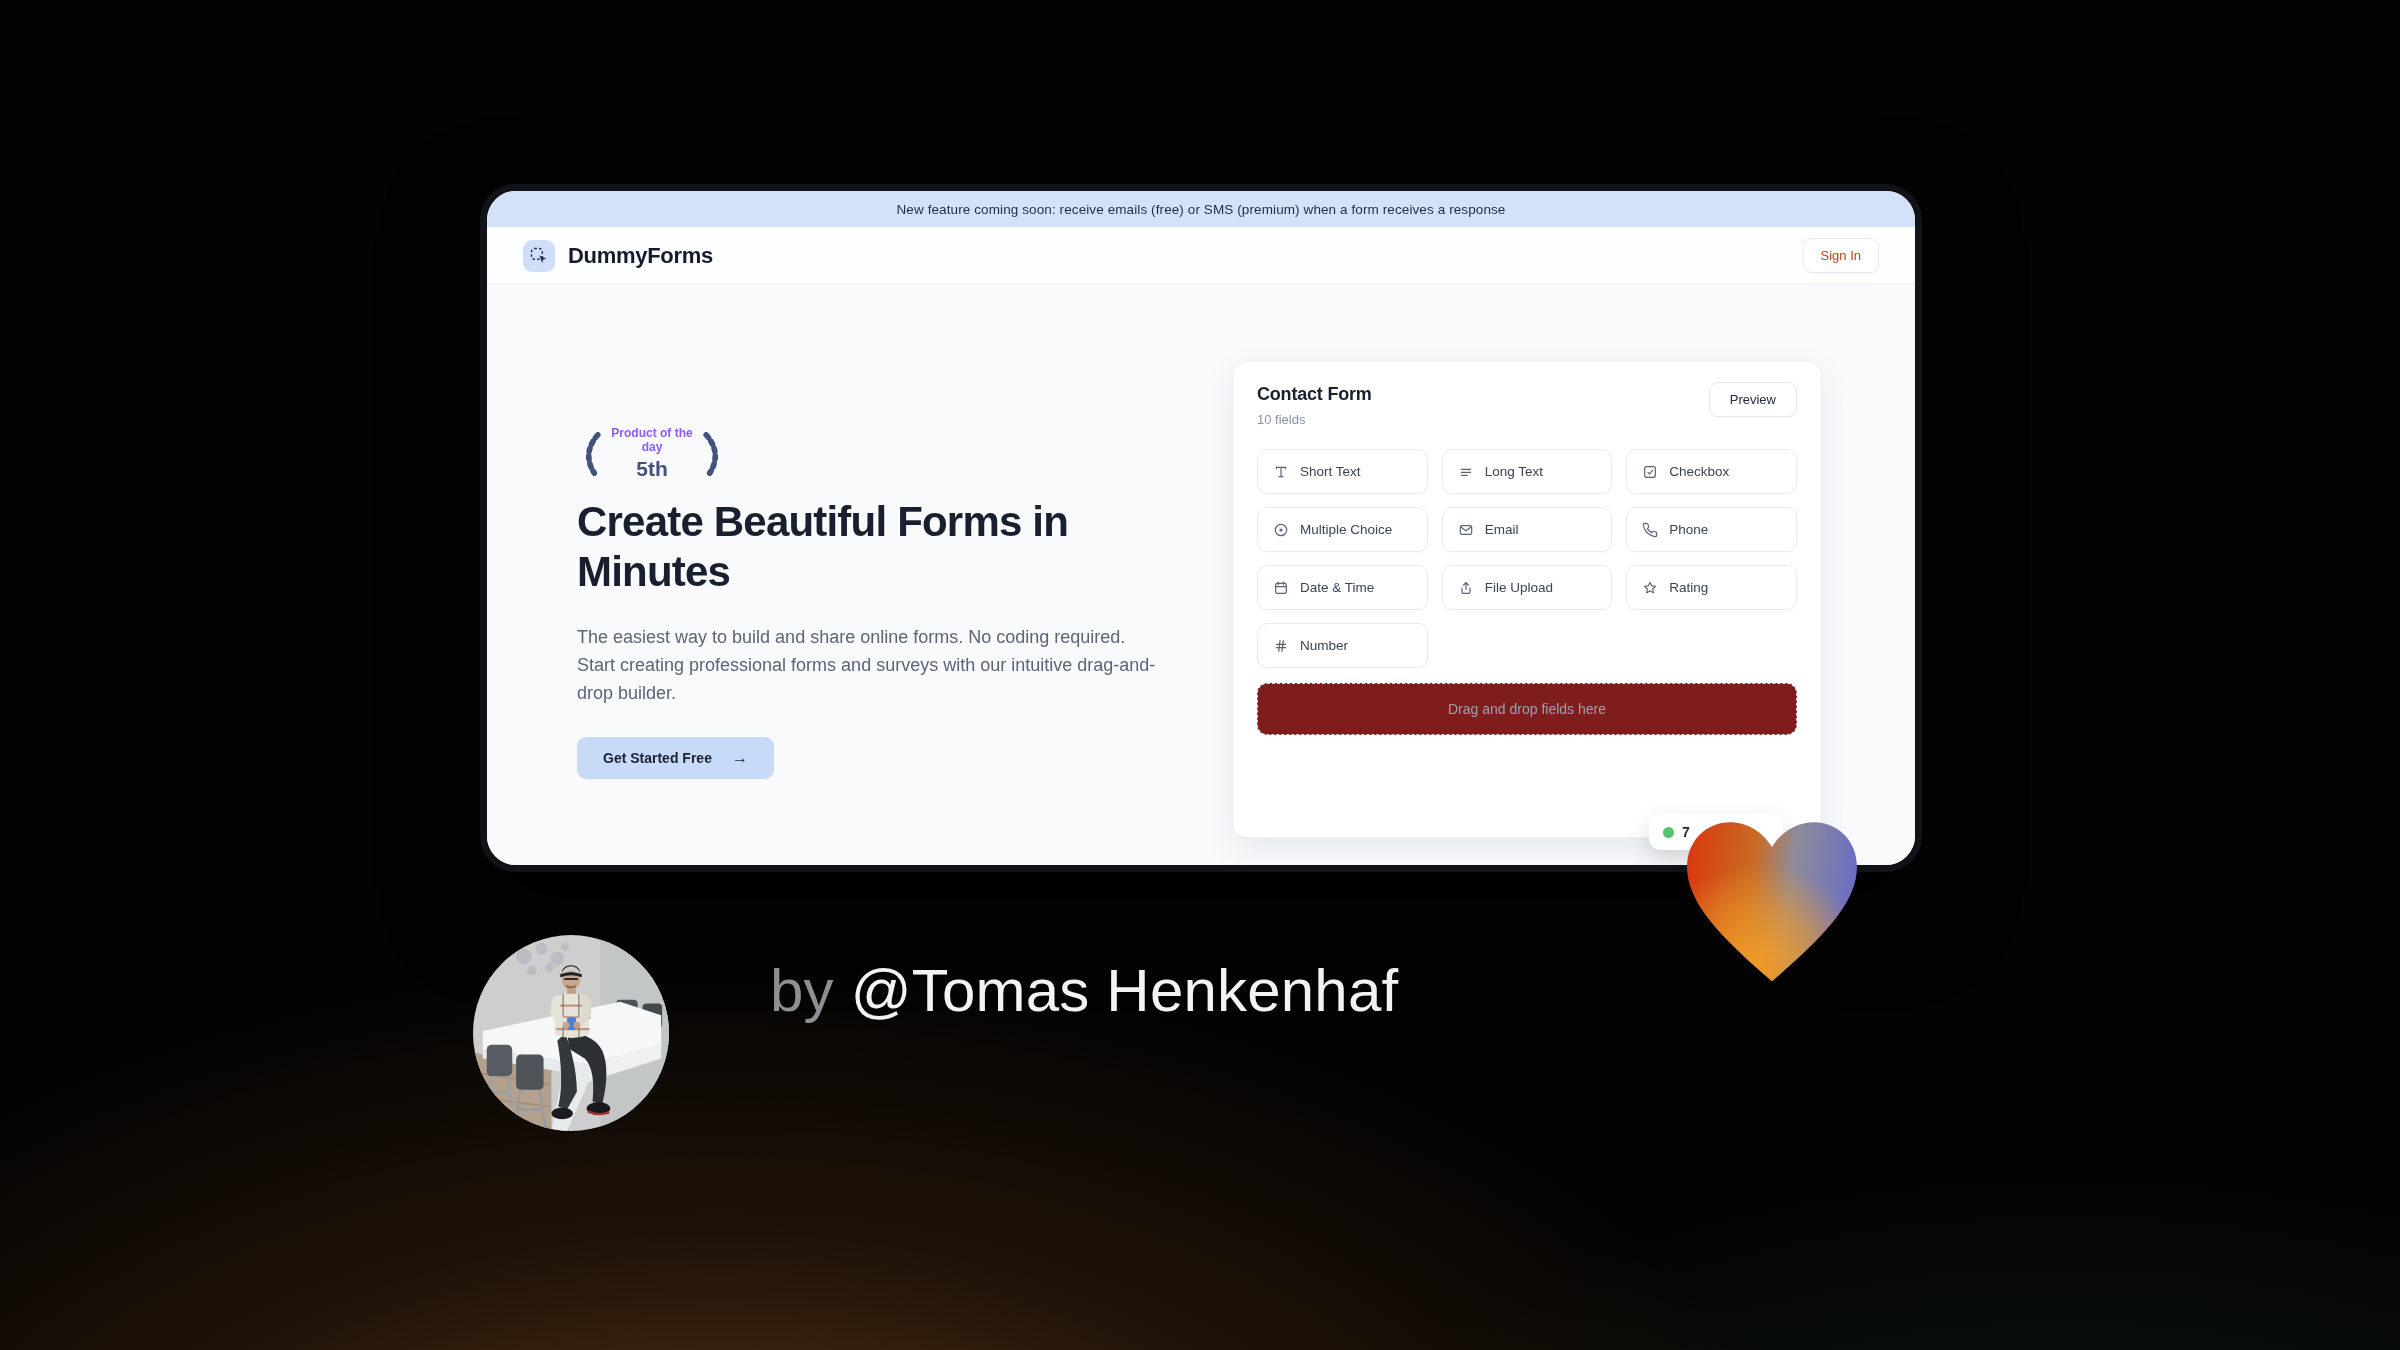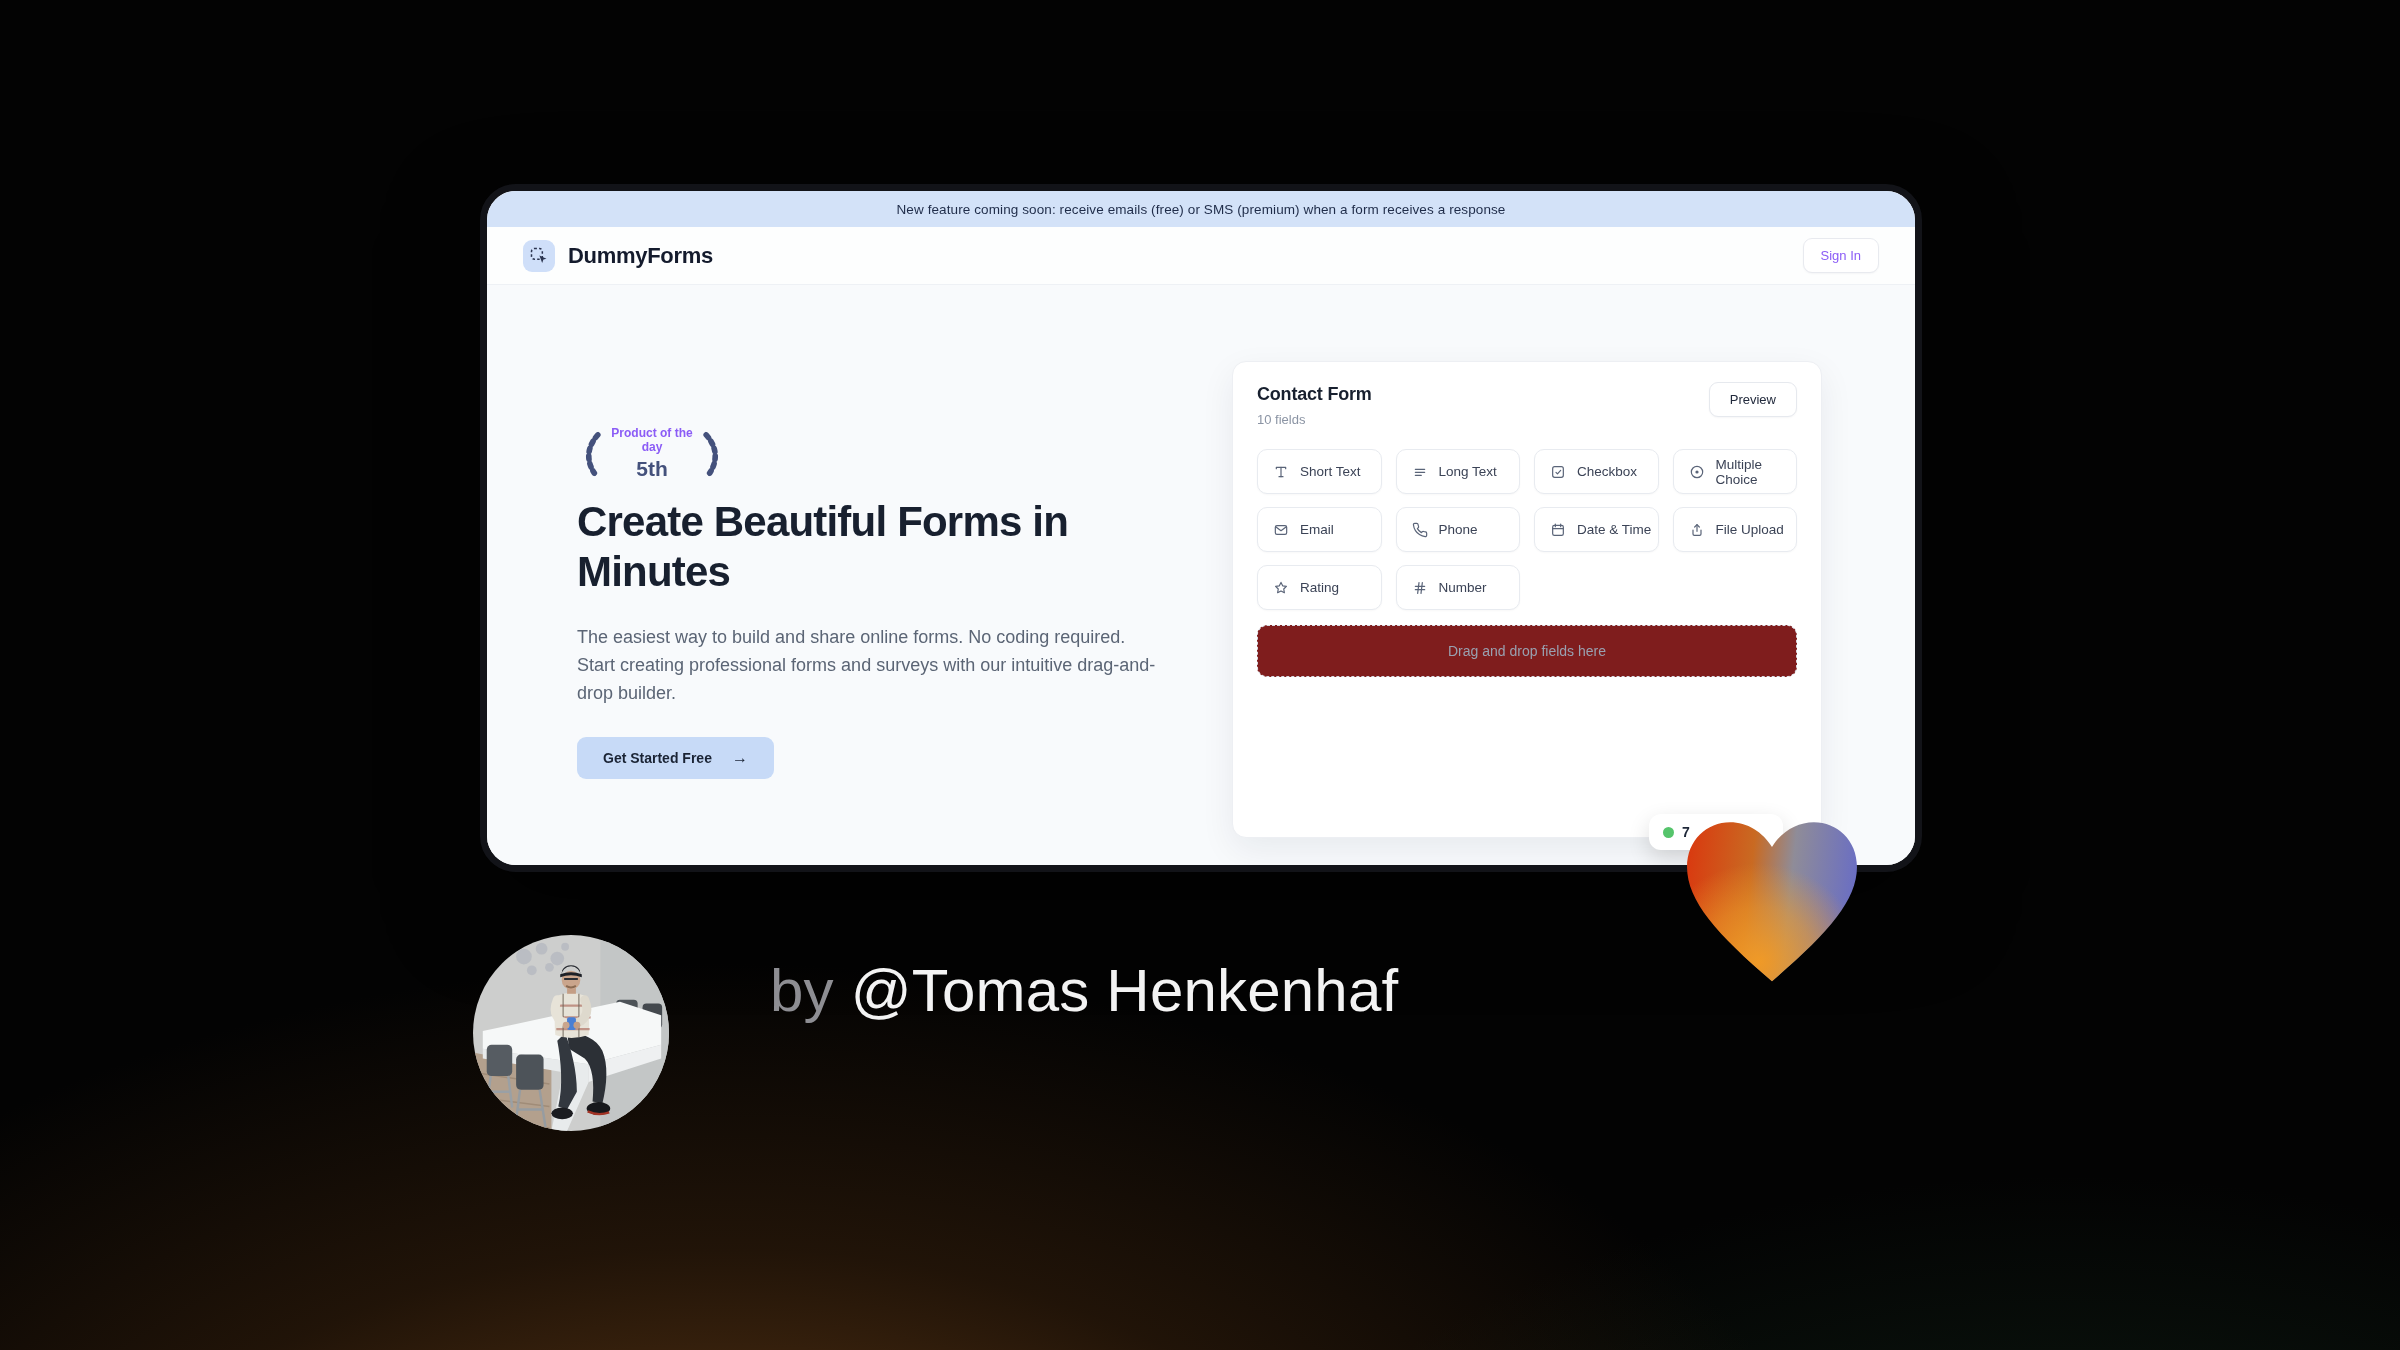--- a/index.html
+++ b/index.html
@@ -36,21 +36,21 @@
     padding: 0 36px;
   }
   .brand-wrap { display: flex; align-items: center; gap: 13px; }
   .logo-box {
     width: 32px; height: 32px; border-radius: 9px; background: #cfdff9;
     display: flex; align-items: center; justify-content: center;
   }
   .brand-name { font-size: 22px; font-weight: 700; color: #141b2d; letter-spacing: -0.3px; }
   .signin-btn {
     background: #ffffff; border: 1px solid #e8eaef; border-radius: 9px;
-    padding: 9px 17px; font-size: 13px; font-weight: 500; color: #8b5cf6;
+    padding: 9px 17px; font-size: 13px; font-weight: 500; color: #c2410c;
     box-shadow: 0 1px 2px rgba(16,24,40,0.04); cursor: pointer;
     font-family: "Liberation Sans", sans-serif;
   }
   .hero {
     position: relative; height: 580px; background: #f8fafc;
   }
 
   
   .award-badge {
     position: absolute; left: 90px; top: 141px; width: 150px; height: 56px;
@@ -92,21 +92,21 @@
   .panel-subtitle { font-size: 13px; color: #8b94a4; margin-top: 7px; }
   .preview-btn {
     position: absolute; right: 24px; top: 20px;
     background: #fff; border: 1px solid #e6e9ee; border-radius: 9px;
     padding: 9px 20px; font-size: 13px; font-weight: 500; color: #222a3c;
     cursor: pointer; font-family: "Liberation Sans", sans-serif;
     box-shadow: 0 1px 2px rgba(16,24,40,0.04);
   }
   .fields-grid {
     margin-top: 22px;
-    display: grid; grid-template-columns: 1fr 1fr 1fr 1fr;
+    display: grid; grid-template-columns: 1fr 1fr 1fr;
     column-gap: 14px; row-gap: 13px;
   }
   .field {
     height: 45px; background: #fff; border: 1px solid #e8ebf0; border-radius: 10px;
     display: flex; align-items: center; gap: 11px; padding-left: 15px;
     box-shadow: 0 1px 2px rgba(16,24,40,0.03);
     cursor: grab;
   }
   .ficon { width: 16px; height: 16px; flex: 0 0 auto; }
   .flabel { font-size: 13.5px; font-weight: 500; color: #3b4356; }

